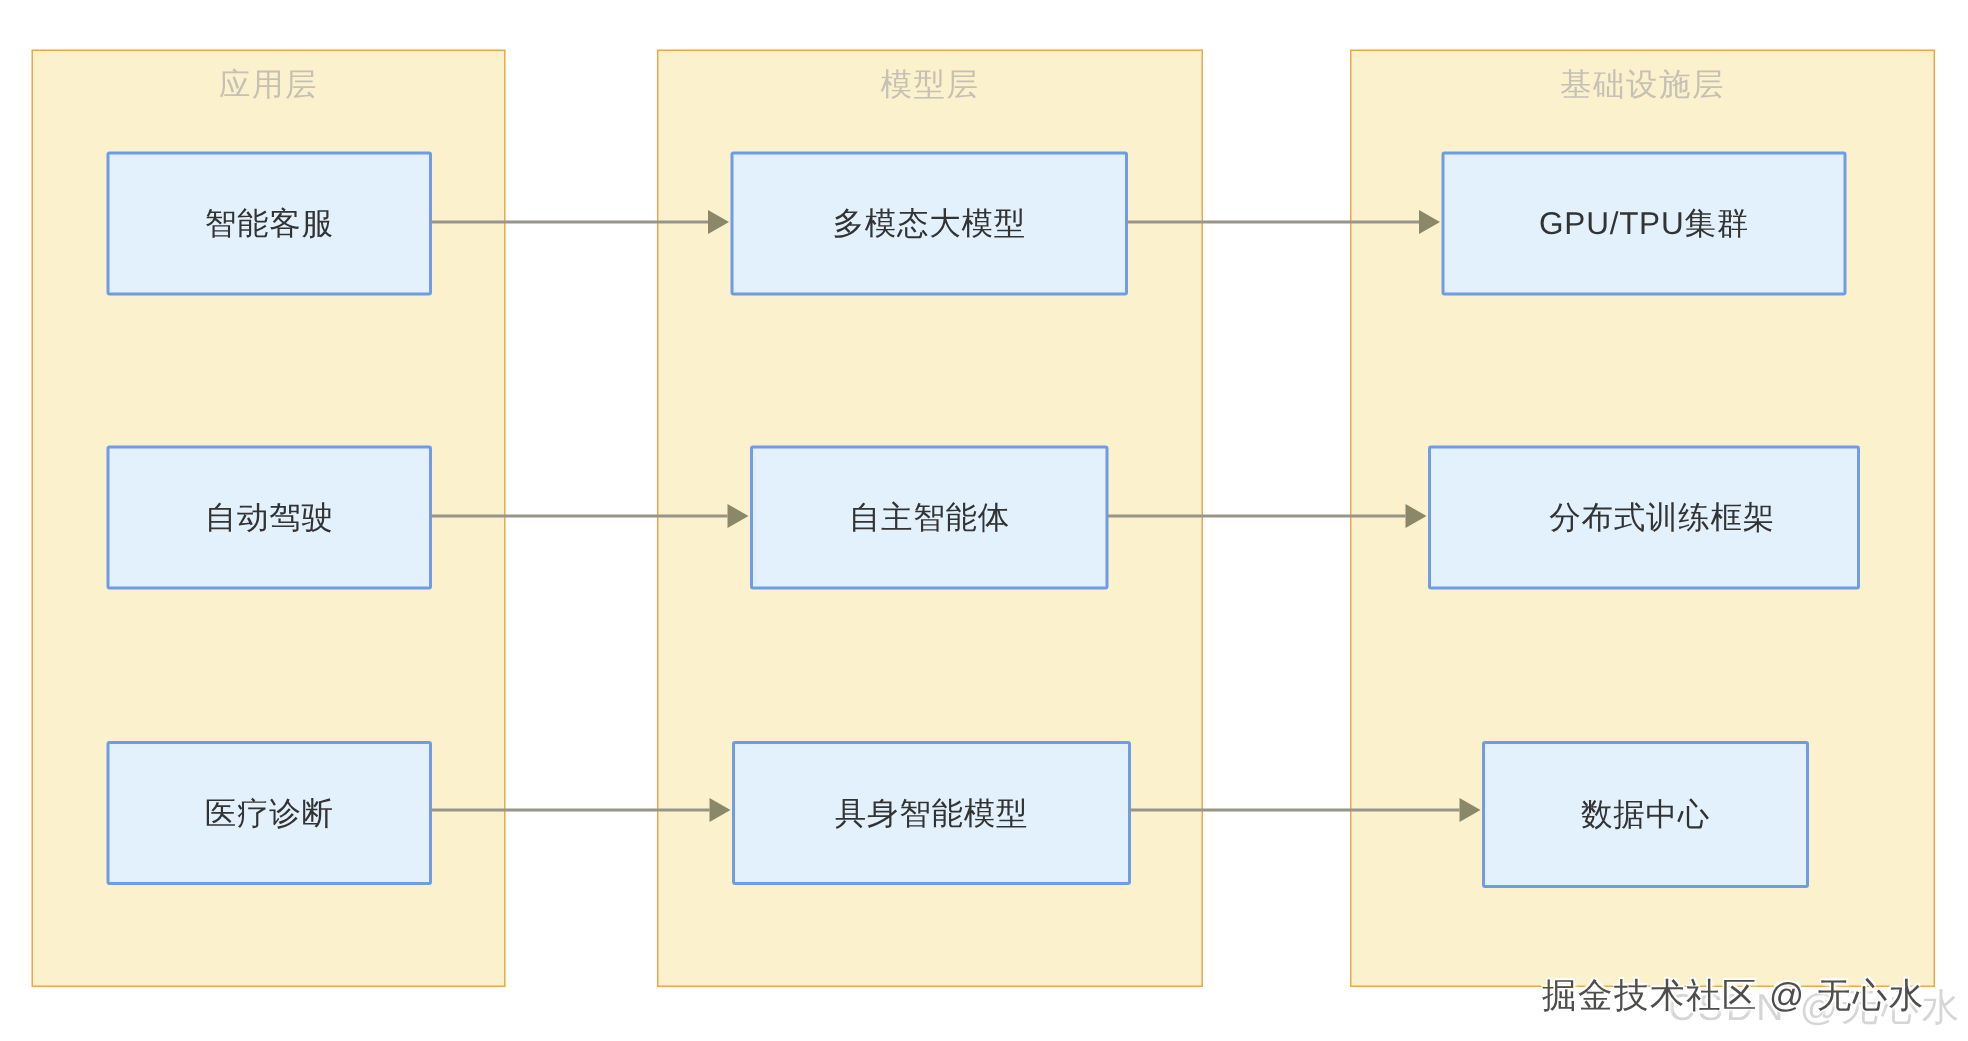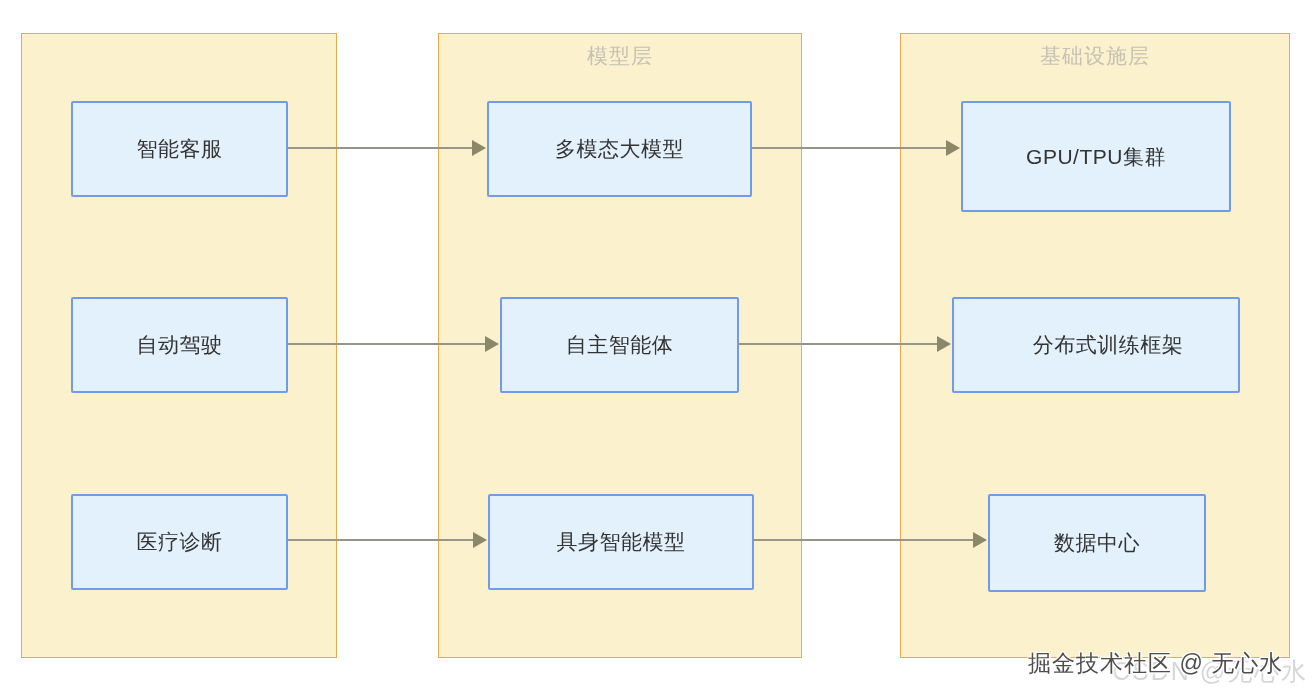--- a/index.html
+++ b/index.html
@@ -77,35 +77,36 @@
        1px  1px 0 #ffffff,
        2px  2px 2px rgba(255,255,255,0.9);
   }
 </style>
 </head>
 <body>
 
 <div class="canvas">
 
   <div class="layer" style="left:21px;width:316px;">
+    <div class="layer-title">应用层</div>
     <div class="node" style="left:49px;top:67px;width:217px;height:96px;">智能客服</div>
     <div class="node" style="left:49px;top:263px;width:217px;height:96px;">自动驾驶</div>
     <div class="node" style="left:49px;top:460px;width:217px;height:96px;">医疗诊断</div>
   </div>
 
   <div class="layer" style="left:438px;width:364px;">
     <div class="layer-title">模型层</div>
     <div class="node" style="left:48px;top:67px;width:265px;height:96px;">多模态大模型</div>
     <div class="node" style="left:61px;top:263px;width:239px;height:96px;font-family:Liberation Mono, monospace;">自主智能体</div>
     <div class="node" style="left:49px;top:460px;width:266px;height:96px;">具身智能模型</div>
   </div>
 
   <div class="layer" style="left:900px;width:390px;">
     <div class="layer-title">基础设施层</div>
-    <div class="node" style="left:60px;top:67px;width:270px;height:111px;">GPU/TPU集群</div>
+    <div class="node" style="left:60px;top:67px;width:270px;height:96px;">GPU/TPU集群</div>
     <div class="node" style="left:51px;top:263px;width:288px;height:96px;padding-left:24px;">分布式训练框架</div>
     <div class="node" style="left:87px;top:460px;width:218px;height:98px;">数据中心</div>
   </div>
 
   <div class="arrow" style="left:287px;top:147px;width:185px;"></div>
   <div class="arrow" style="left:751px;top:147px;width:195px;"></div>
 
   <div class="arrow" style="left:287px;top:343px;width:198px;"></div>
   <div class="arrow" style="left:738px;top:343px;width:199px;"></div>
 

